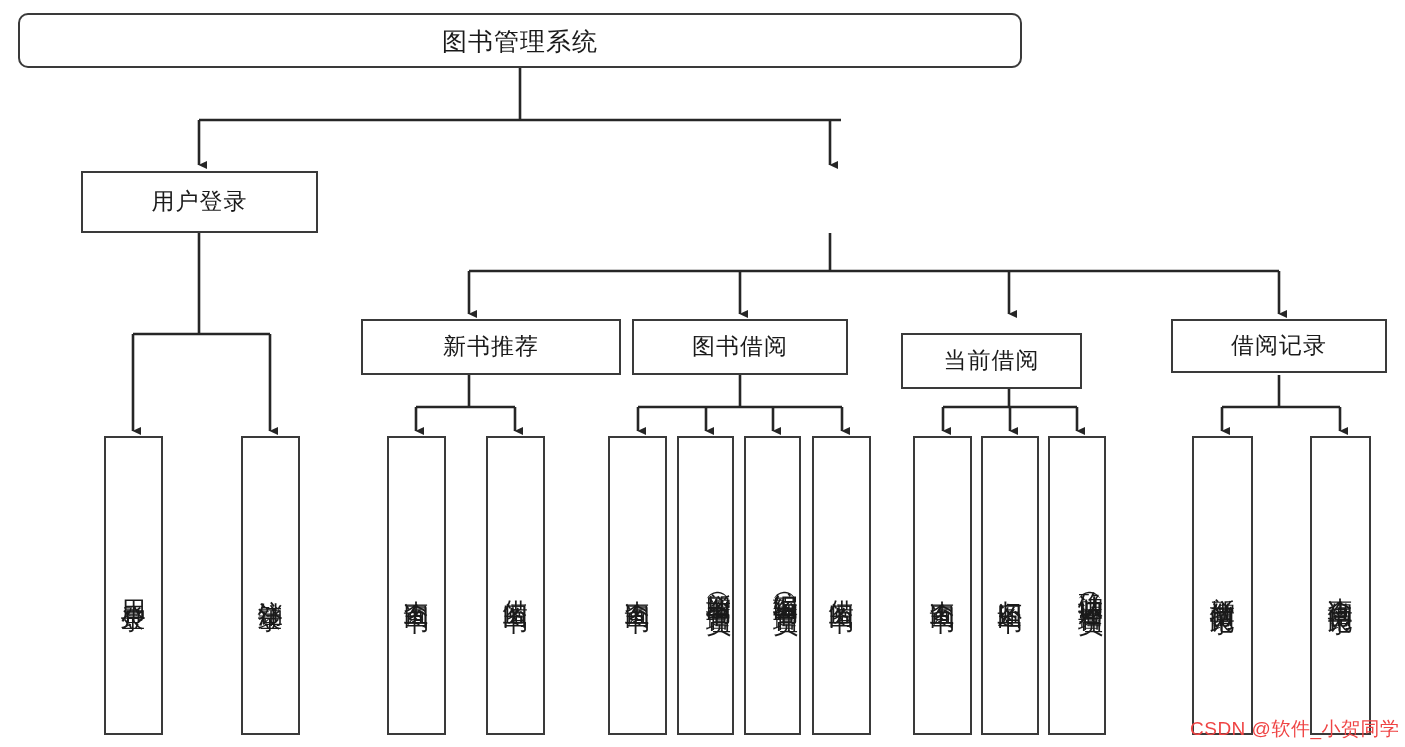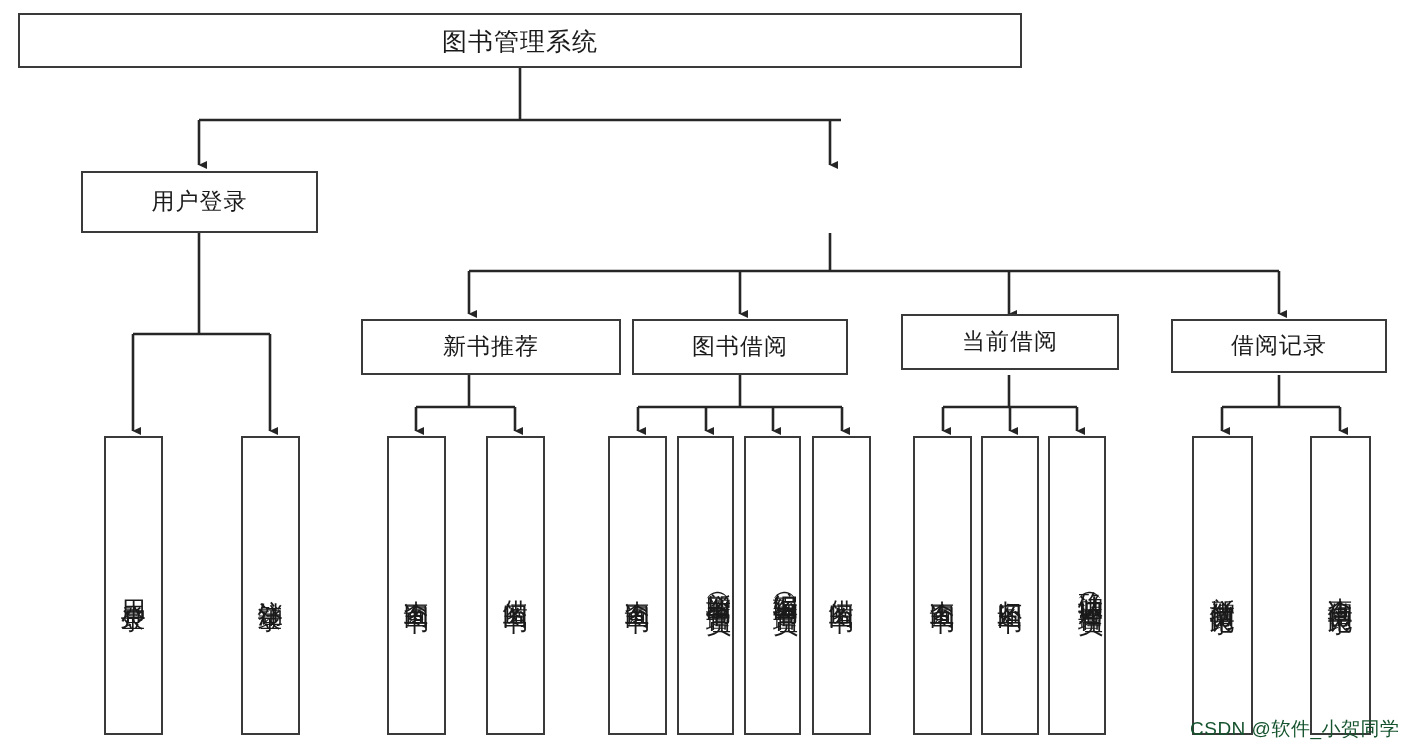--- a/index.html
+++ b/index.html
@@ -51,21 +51,21 @@
   }
   .node.vert.topalign {
     align-items: flex-start;
     justify-content: center;
   }
   .node.root {
     font-size: 25px;
   }
   .watermark {
     position: absolute;
-    color: #14532d;
+    color: #ef4444;
     font-size: 19px;
     letter-spacing: 0.5px;
     white-space: nowrap;
     user-select: none;
   }
 </style>
 </head>
 <body>
 
 <div id="canvas">
@@ -113,27 +113,27 @@
       <path d="M1010,407 L1010,431" marker-end="url(#arrowhead)"></path>
       <path d="M1077,407 L1077,431" marker-end="url(#arrowhead)"></path>
 
       <path d="M1279,375 L1279,407"></path>
       <path d="M1222,407 L1340,407"></path>
       <path d="M1222,407 L1222,431" marker-end="url(#arrowhead)"></path>
       <path d="M1340,407 L1340,431" marker-end="url(#arrowhead)"></path>
     </g>
   </svg>
 
-  <div class="node horiz root" style="left:18px; top:13px; width:1004px; height:55px;">图书管理系统</div>
+  <div class="node horiz root" style="left:18px; top:13px; width:1004px; height:55px;border-radius:10px;">图书管理系统</div>
 
   <div class="node horiz" style="left:81px; top:171px; width:237px; height:62px;">用户登录</div>
 
   <div class="node horiz" style="left:361px; top:319px; width:260px; height:56px;">新书推荐</div>
   <div class="node horiz" style="left:632px; top:319px; width:216px; height:56px;">图书借阅</div>
-  <div class="node horiz" style="left:901px; top:314px; width:218px; height:56px;">当前借阅</div>
+  <div class="node horiz" style="left:901px; top:333px; width:181px; height:56px;">当前借阅</div>
   <div class="node horiz" style="left:1171px; top:319px; width:216px; height:54px;">借阅记录</div>
 
   <div class="node vert" style="left:104px; top:436px; width:59px; height:299px;">用户登录</div>
   <div class="node vert" style="left:241px; top:436px; width:59px; height:299px;">注销登录</div>
 
   <div class="node vert" style="left:387px; top:436px; width:59px; height:299px;">查询图书</div>
   <div class="node vert" style="left:486px; top:436px; width:59px; height:299px;">借阅图书</div>
 
   <div class="node vert" style="left:608px; top:436px; width:59px; height:299px;">查询图书</div>
   <div class="node vert topalign" style="left:677px; top:436px; width:57px; height:299px;">新增图书（管理员）</div>

